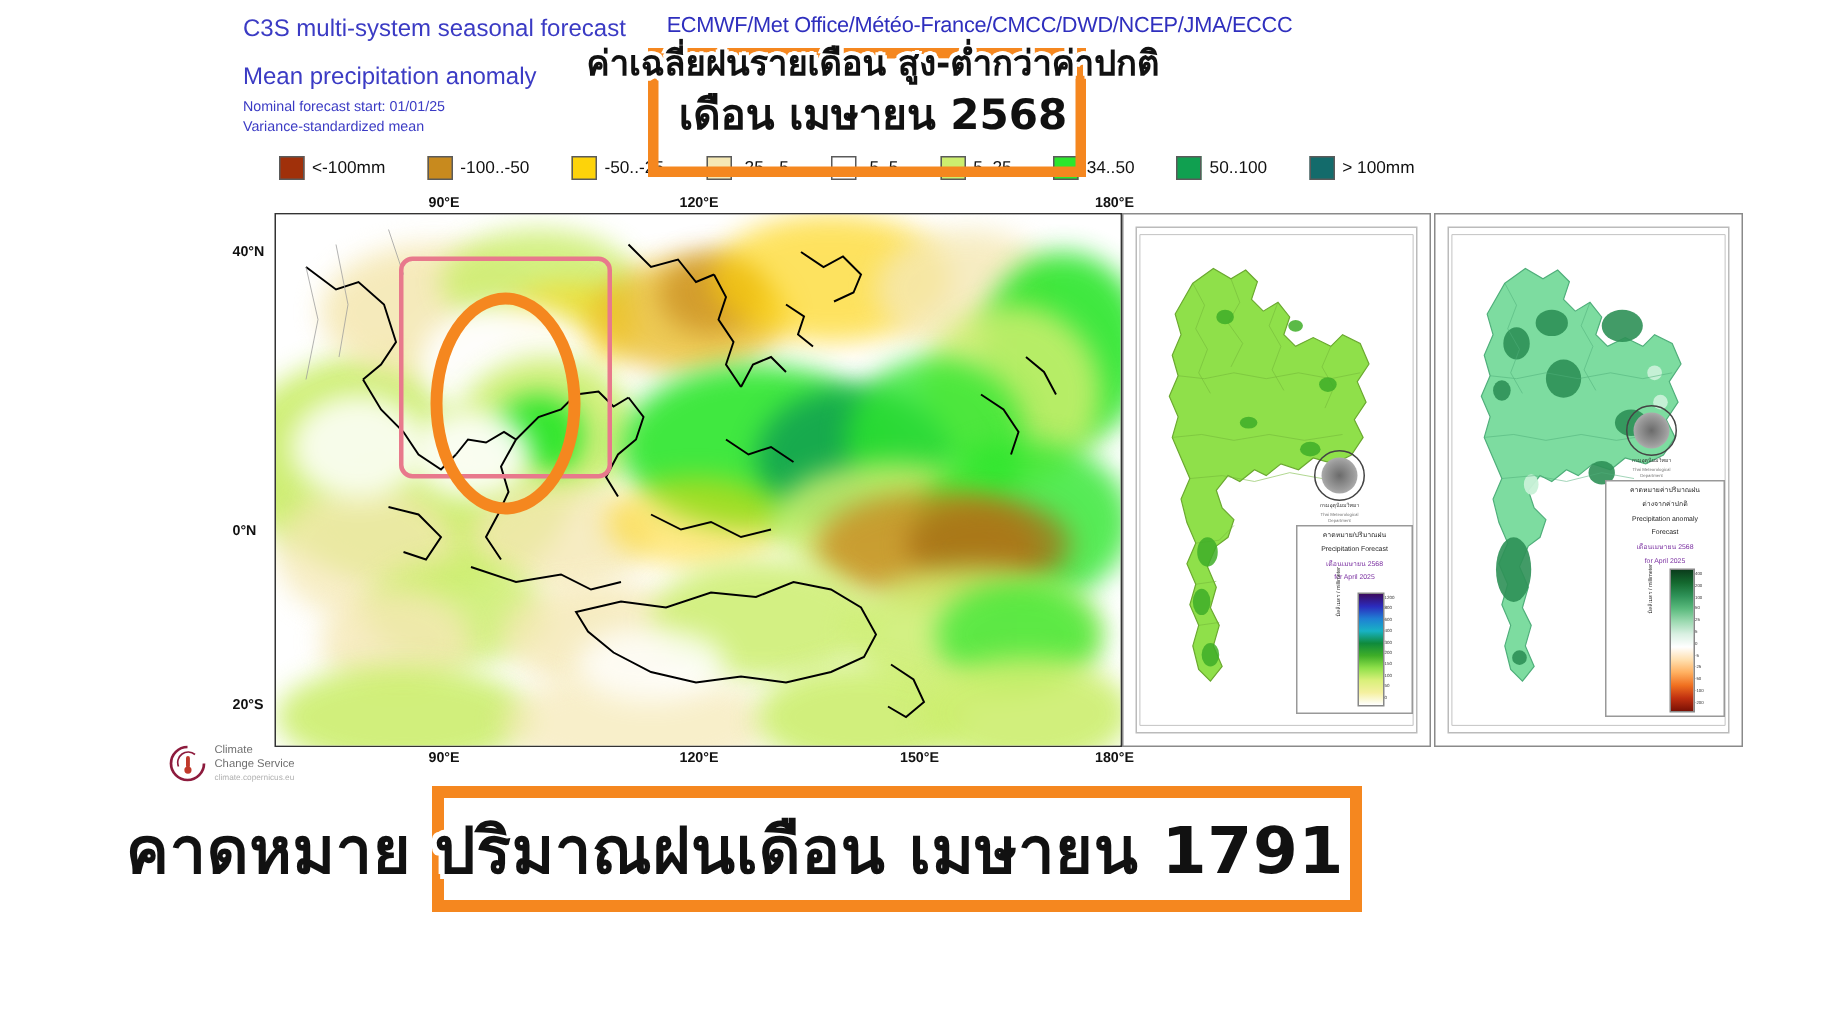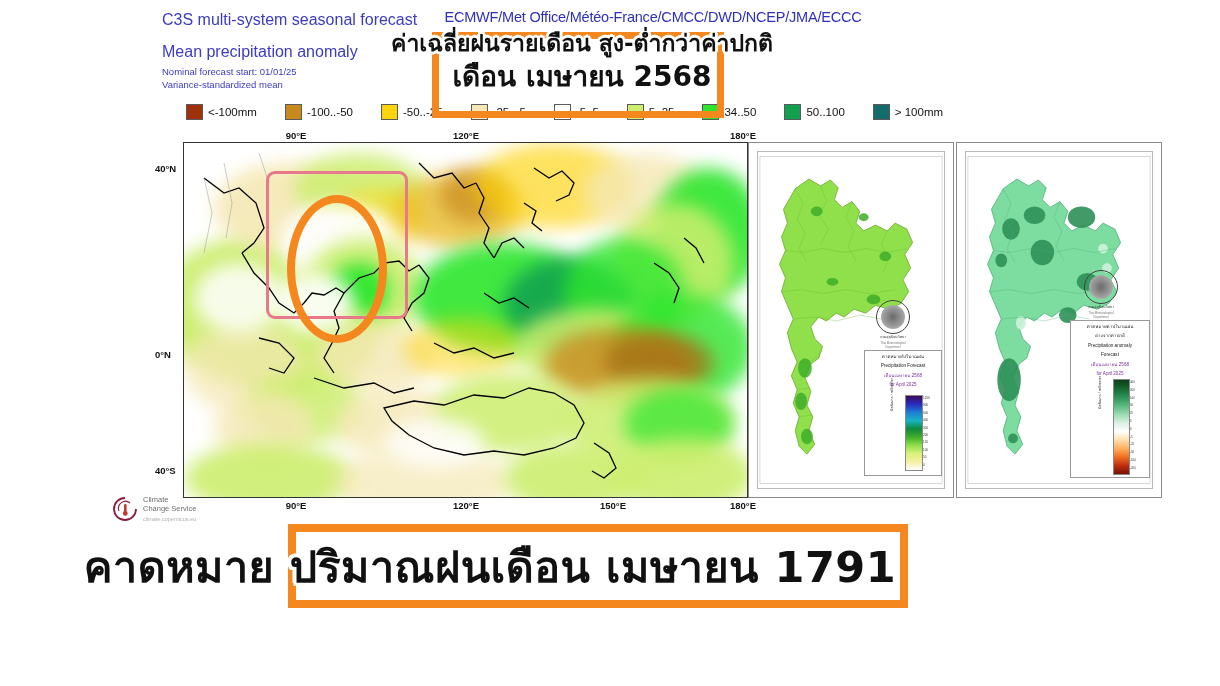--- a/index.html
+++ b/index.html
@@ -404,13 +404,13 @@
 
   
   
 
   
   
 </div>
 
 <div class="lat-lab" style="top: 168px;">40°N</div>
 <div class="lat-lab" style="top: 320px; margin-top: 34px;">0°N</div>
-<div class="lat-lab" style="top: 470px;">40°S</div>
+<div class="lat-lab" style="top: 470px;">20°S</div>
 
 </body></html>

